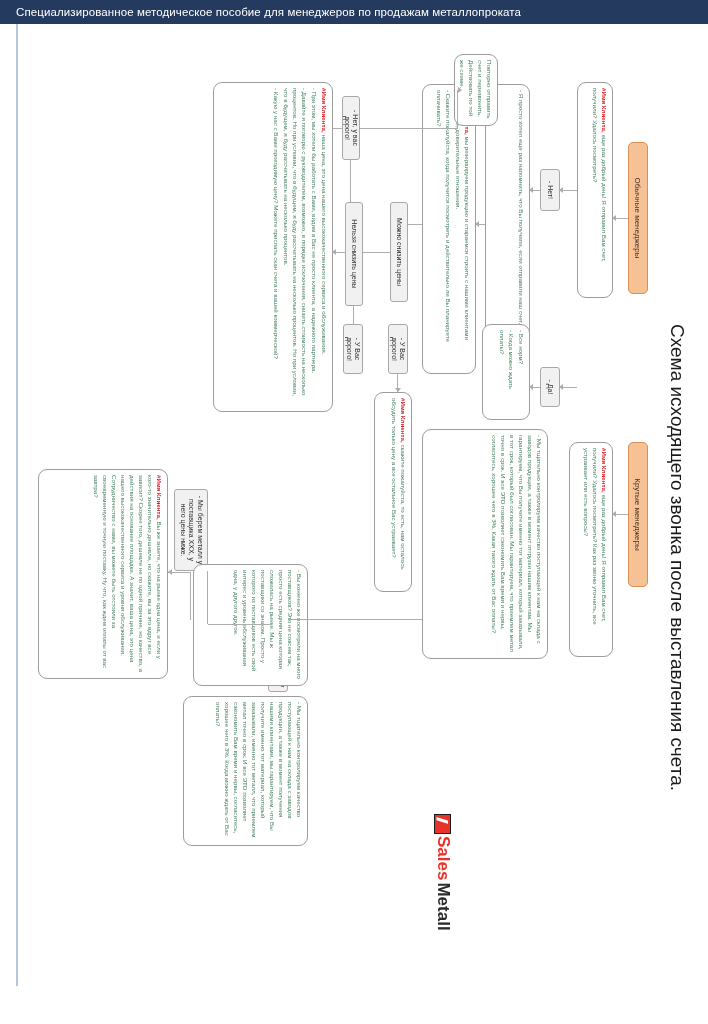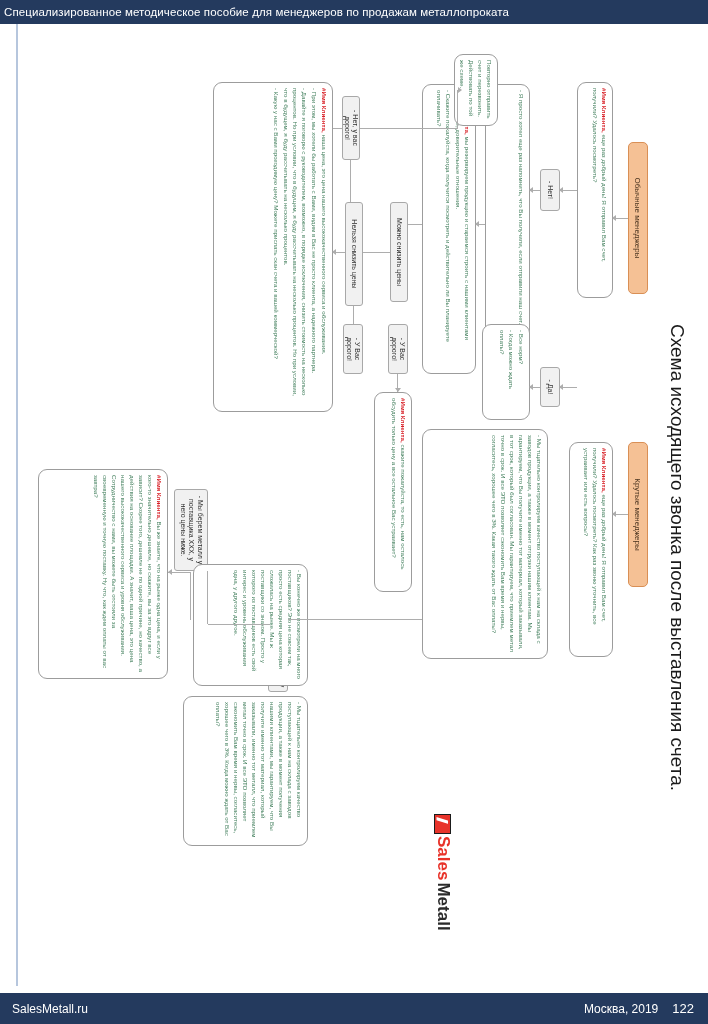--- a/index.html
+++ b/index.html
@@ -17,21 +17,21 @@
     overflow: hidden;
   }
 
   
   .header-bar {
     position: absolute; left: 0; top: 0;
     width: 708px; height: 24px;
     background: #243a5e;
     color: #ffffff;
     display: flex; align-items: center;
-    padding-left: 4px;
+    padding-left: 16px;
     font-size: 11.5px;
     letter-spacing: .1px;
     white-space: nowrap;
   }
   .header-accent {
     position: absolute; left: 16px; top: 24px;
     width: 1.5px; height: 962px;
     background: #b6c6dd;
   }
 
@@ -298,21 +298,14 @@
 
       <div class="logo" style="left:790px; top:255px;">
         <span class="mark"></span>
         <span class="sales">Sales</span>
           <span class="metall">Metall</span>
       </div>
 
     </div>
   </div>
 
-  <div class="footer-bar">
-    <span class="footer-left">SalesMetall.ru</span>
-    <span class="footer-right">
-      <span class="footer-city">Москва, 2019</span>
-      <span class="footer-page">122</span>
-    </span>
-  </div>
 
 </div>
 
 </body></html>

